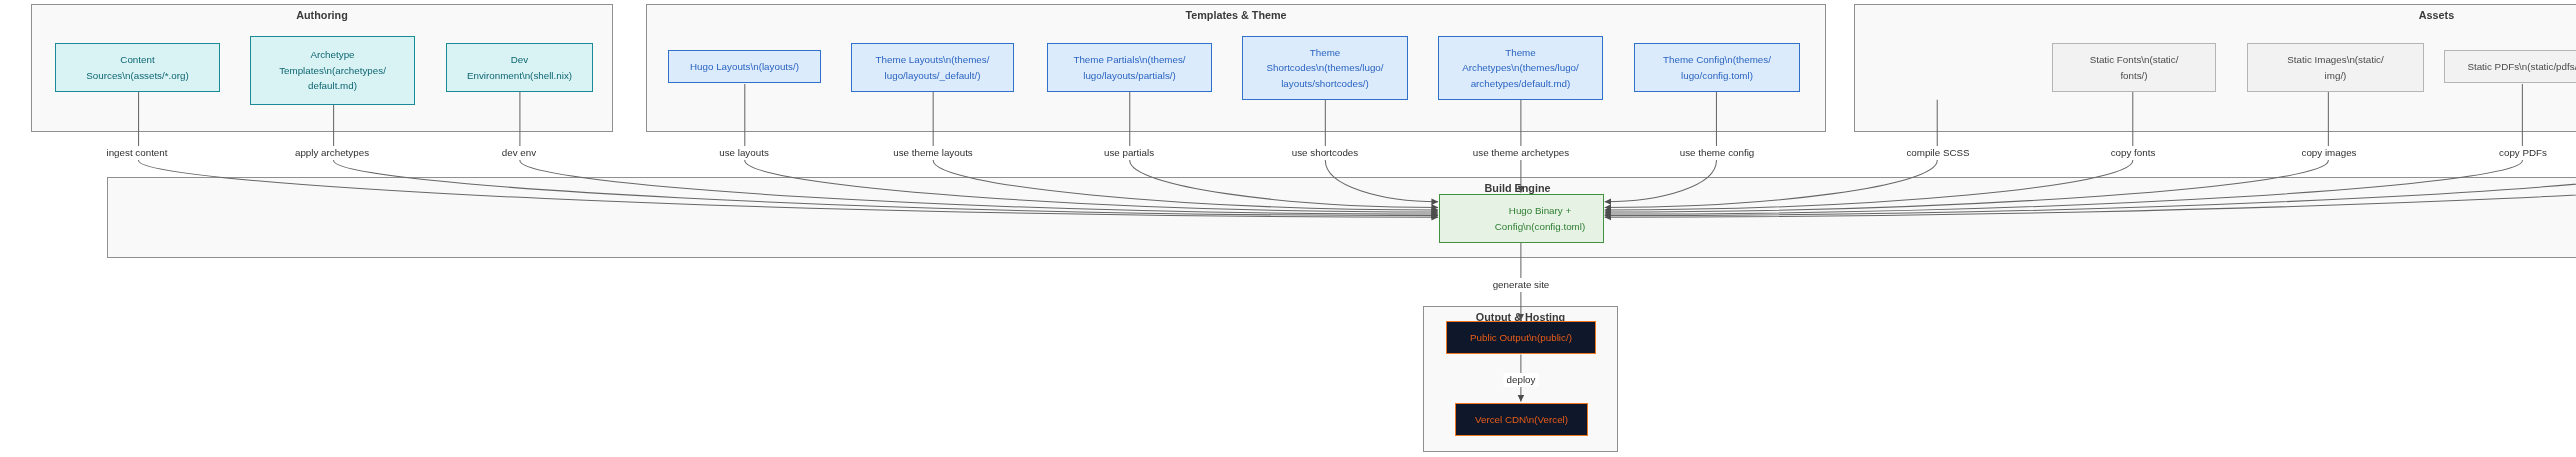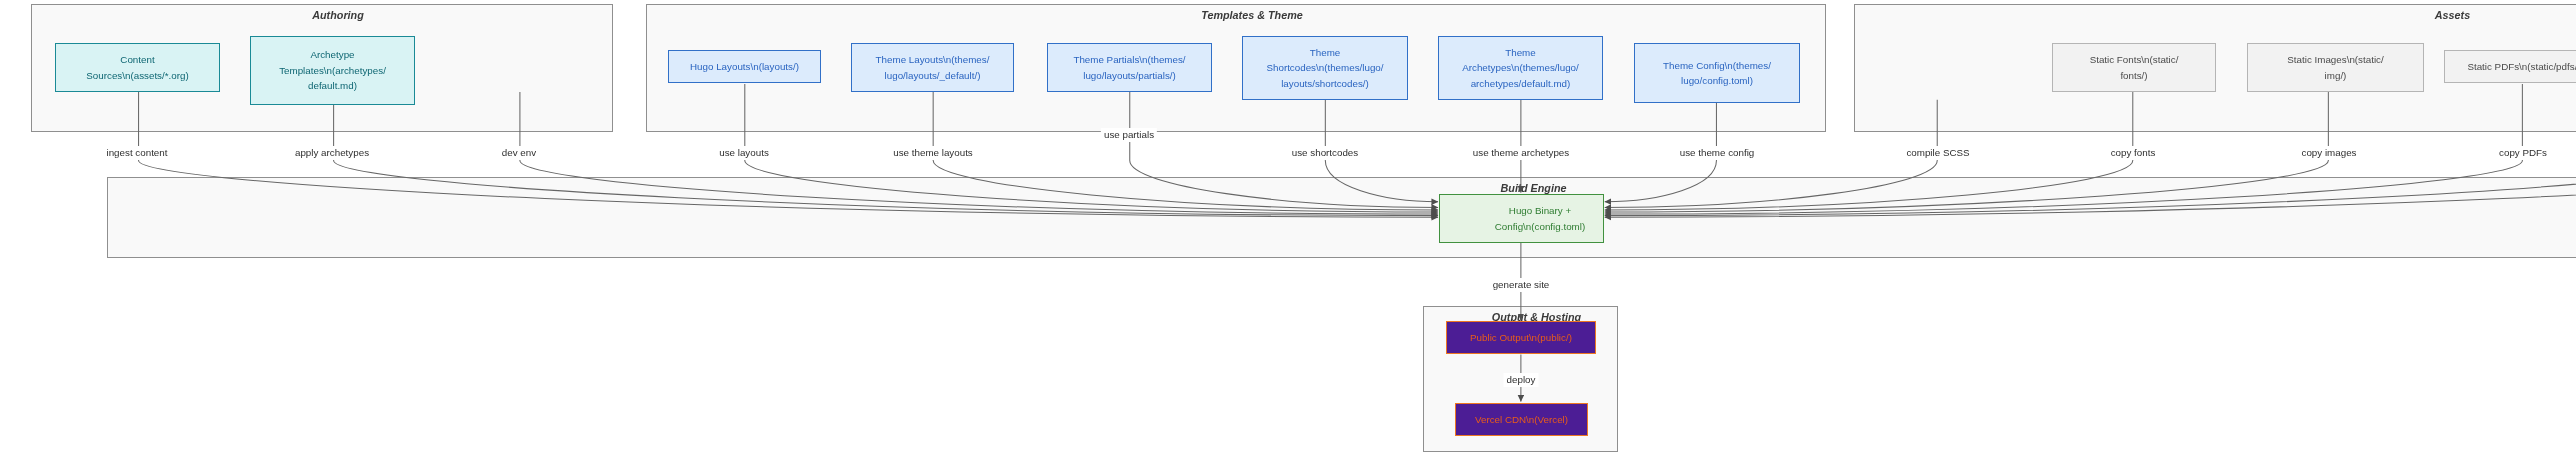--- a/index.html
+++ b/index.html
@@ -1,30 +1,30 @@
 <!DOCTYPE html>
 <html style="font-size:8.2px"><head>
 <meta charset="utf-8">
 <style>
   html,body{margin:0;padding:0;background:#ffffff;}
   #canvas{position:relative;width:3050px;height:457px;background:#ffffff;
           font-family:"Liberation Sans",sans-serif;overflow:hidden;}
   .section{position:absolute;background:#f9f9f9;border:1px solid #8f8f8f;box-sizing:border-box;}
-  .section-title{position:absolute;top:4.1px;left:16px;width:100%;text-align:center;
-                 font-size:10.8px;font-weight:600;color:#3a3a3a;font-style:italic;}
+  .section-title{position:absolute;top:4.1px;left:0;width:100%;text-align:center;
+                 font-size:10.8px;font-weight:600;color:#3a3a3a;}
   #edge-svg{position:absolute;left:0;top:0;pointer-events:none;}
   .edge-path{fill:none;stroke:#666666;stroke-width:2;}
   .node{position:absolute;box-sizing:border-box;border:1px solid;display:flex;
         align-items:center;justify-content:center;text-align:center;
         white-space:pre-line;font-size:9.8px;line-height:15.5px;}
   .teal  {background:#d9f3f4;border-color:#1a8a96;color:#0e6672;}
   .blue  {background:#dcebfc;border-color:#3170c8;color:#2a64c0;}
   .gray  {background:#f2f2f2;border-color:#b5b5b5;color:#4a4a4a;}
   .green {background:#e6f3e4;border-color:#41913f;color:#2f7d32;padding-left:37px;}
-  .orange{background:#4c1d95;border-color:#ee7722;color:#e95d18;}
+  .orange{background:#0f172a;border-color:#ee7722;color:#e95d18;}
   .edge-label{position:absolute;transform:translateX(-50%);background:#ffffff;
               padding:0 3.1px;font-size:9.8px;line-height:14px;color:#2f2f2f;white-space:nowrap;}
 </style>
 </head>
 <body>
 
 <div id="canvas">
 
   <div class="section" style="left:31px;top:4.1px;width:582px;height:128px">
     <div class="section-title">Authoring</div>
@@ -65,50 +65,52 @@
     <path class="edge-path" d="M 5654 194 L 5654 312 C 5654 362, 4384 422, 3115 422" marker-end="url(#arrow)"></path>
     <path class="edge-path" d="M 2952 472 L 2952 622" marker-end="url(#arrow)"></path>
     <path class="edge-path" d="M 2952 689 L 2952 780" marker-end="url(#arrow)"></path>
   </svg>
 
   <div class="node teal" style="left:55px;top:43px;width:165px;height:49px">Content
 Sources\n(assets/*.org)</div>
   <div class="node teal" style="left:250px;top:36px;width:165px;height:69px">Archetype
 Templates\n(archetypes/
 default.md)</div>
+  <div class="node teal" style="left:446px;top:43px;width:147px;height:49px">Dev
+Environment\n(shell.nix)</div>
   <div class="node blue" style="left:668px;top:50px;width:153px;height:33px">Hugo Layouts\n(layouts/)</div>
   <div class="node blue" style="left:1047px;top:43px;width:165px;height:49px">Theme Partials\n(themes/
 lugo/layouts/partials/)</div>
   <div class="node blue" style="left:851px;top:43px;width:163px;height:49px">Theme Layouts\n(themes/
 lugo/layouts/_default/)</div>
   <div class="node blue" style="left:1242px;top:36px;width:166px;height:64px">Theme
 Shortcodes\n(themes/lugo/
 layouts/shortcodes/)</div>
   <div class="node blue" style="left:1438px;top:36px;width:165px;height:64px">Theme
 Archetypes\n(themes/lugo/
 archetypes/default.md)</div>
-  <div class="node blue" style="left:1634px;top:43px;width:166px;height:60px">Theme Config\n(themes/
+  <div class="node blue" style="left:1634px;top:43px;width:166px;height:49px">Theme Config\n(themes/
 lugo/config.toml)</div>
   <div class="node gray" style="left:2052px;top:43px;width:164px;height:49px">Static Fonts\n(static/
 fonts/)</div>
   <div class="node gray" style="left:2247px;top:43px;width:177px;height:49px">Static Images\n(static/
 img/)</div>
   <div class="node gray" style="left:2444px;top:50px;width:160px;height:33px">Static PDFs\n(static/pdfs/)</div>
 
   <div class="node green" style="left:1439px;top:194px;width:165px;height:49px">Hugo Binary +
 Config\n(config.toml)</div>
   <div class="node orange" style="left:1446px;top:321px;width:150px;height:33px">Public Output\n(public/)</div>
   <div class="node orange" style="left:1455px;top:403px;width:133px;height:33px">Vercel CDN\n(Vercel)</div>
 
   <div class="edge-label" style="left:137px;top:146px">ingest content</div>
   <div class="edge-label" style="left:332px;top:146px">apply archetypes</div>
   <div class="edge-label" style="left:519px;top:146px">dev env</div>
   <div class="edge-label" style="left:744px;top:146px">use layouts</div>
   <div class="edge-label" style="left:933px;top:146px">use theme layouts</div>
-  <div class="edge-label" style="left:1129px;top:128px">use partials</div>
+  <div class="edge-label" style="left:1129px;top:146px">use partials</div>
   <div class="edge-label" style="left:1325px;top:146px">use shortcodes</div>
   <div class="edge-label" style="left:1521px;top:146px">use theme archetypes</div>
   <div class="edge-label" style="left:1717px;top:146px">use theme config</div>
   <div class="edge-label" style="left:1938px;top:146px">compile SCSS</div>
   <div class="edge-label" style="left:2133px;top:146px">copy fonts</div>
   <div class="edge-label" style="left:2329px;top:146px">copy images</div>
   <div class="edge-label" style="left:2523px;top:146px">copy PDFs</div>
 
   <div class="edge-label" style="left:1521px;top:278px">generate site</div>
   <div class="edge-label" style="left:1521px;top:373px">deploy</div>

